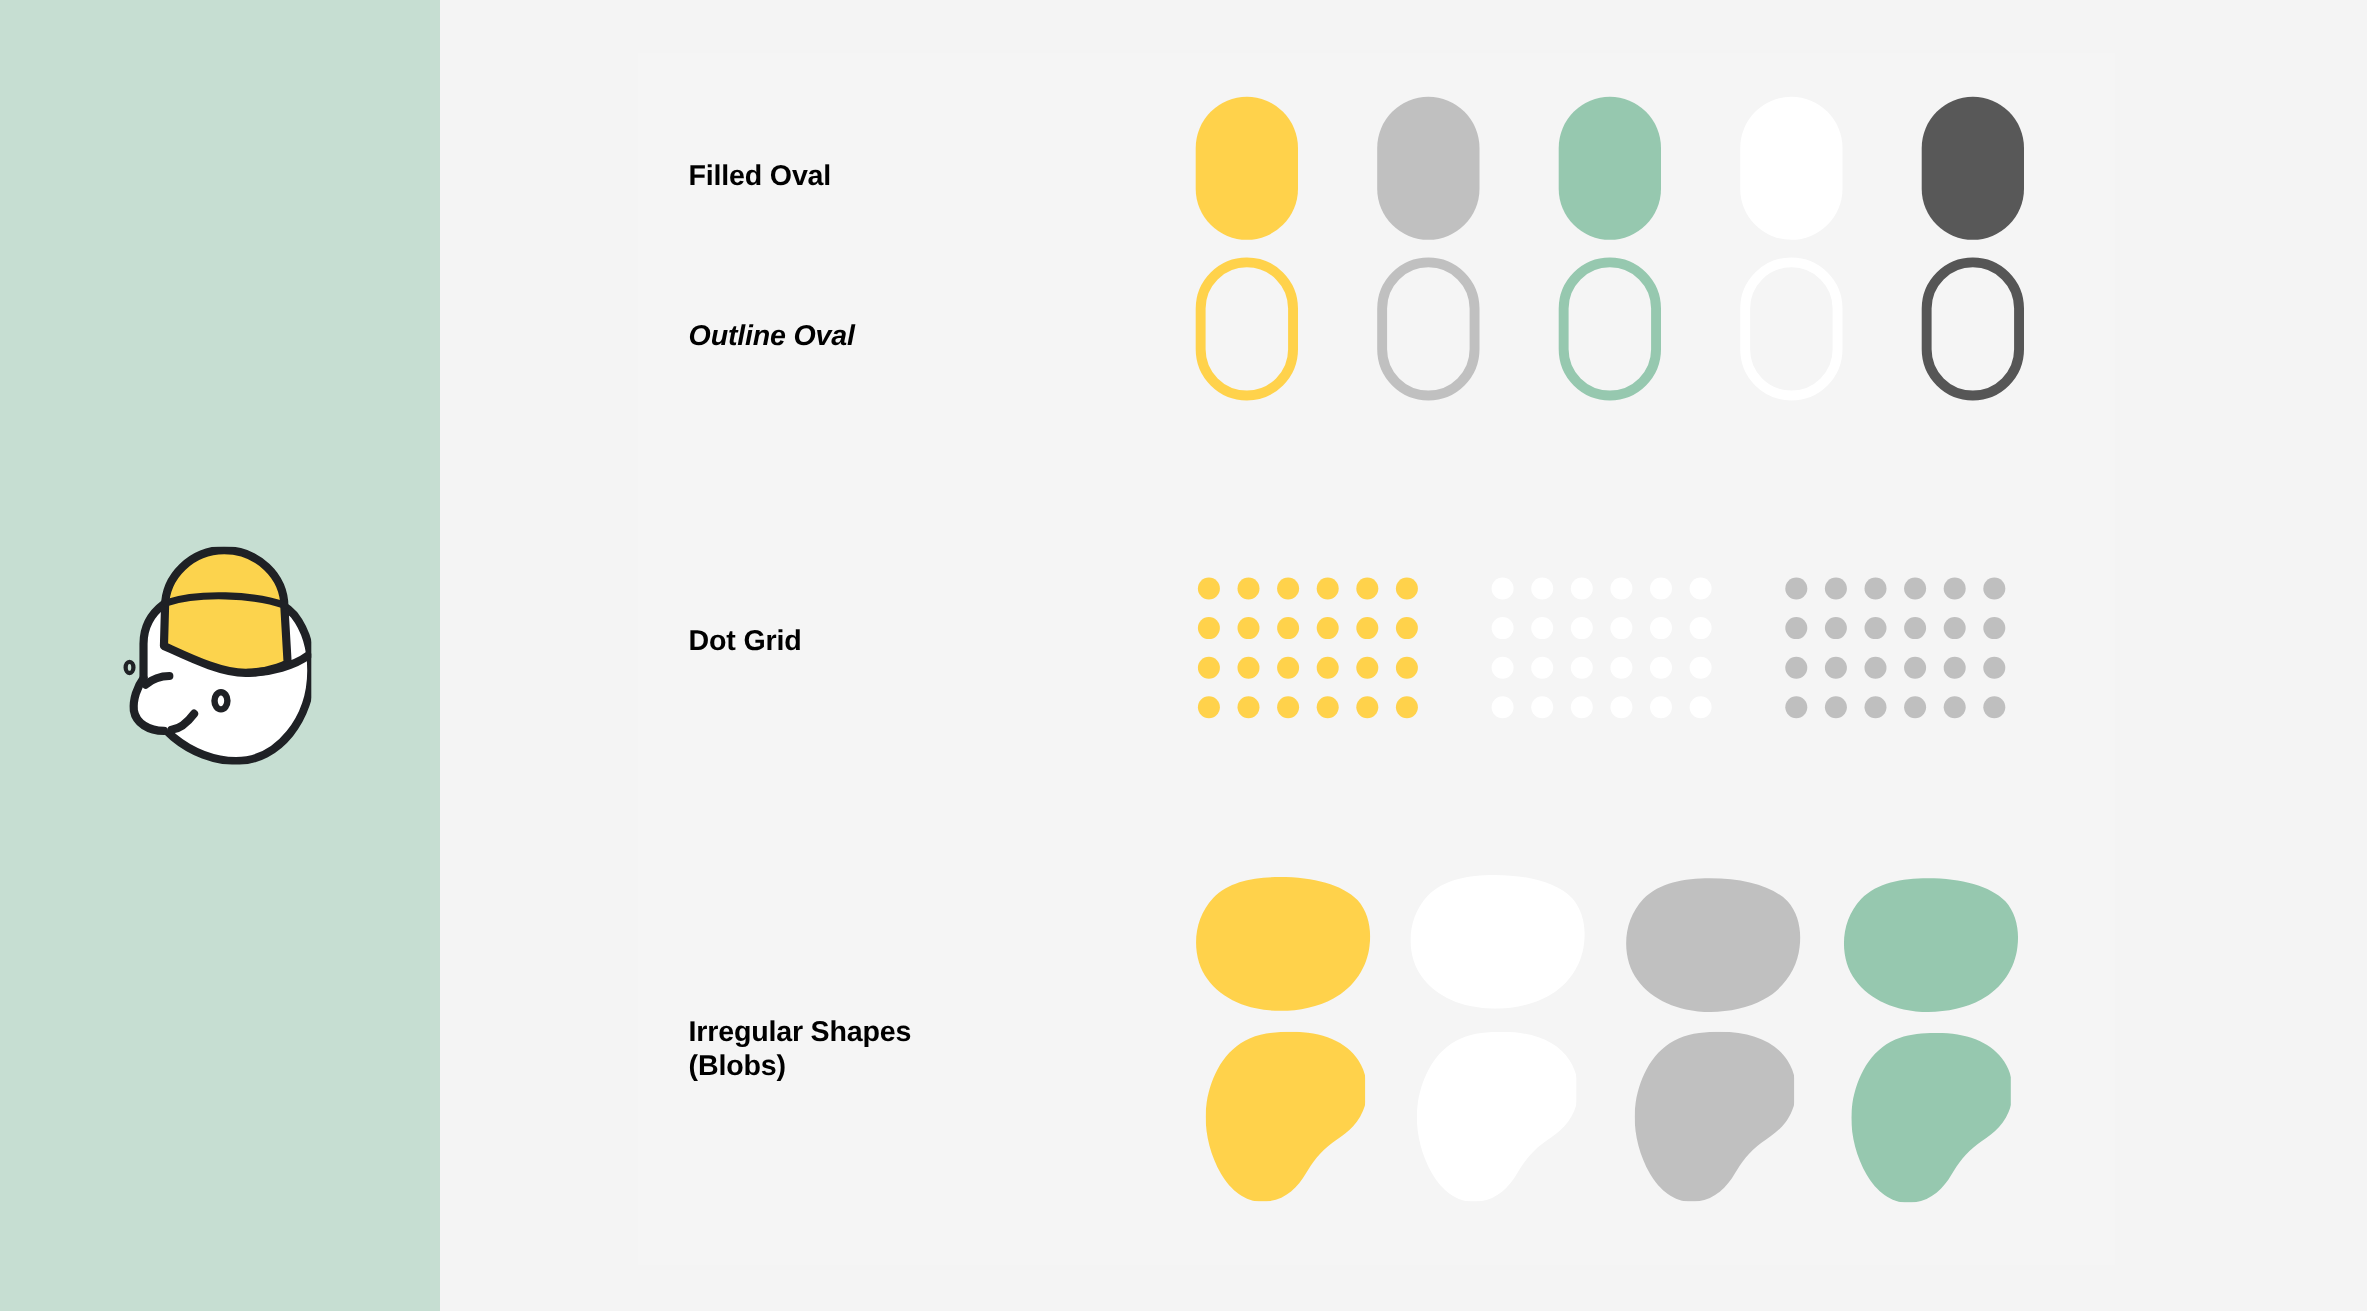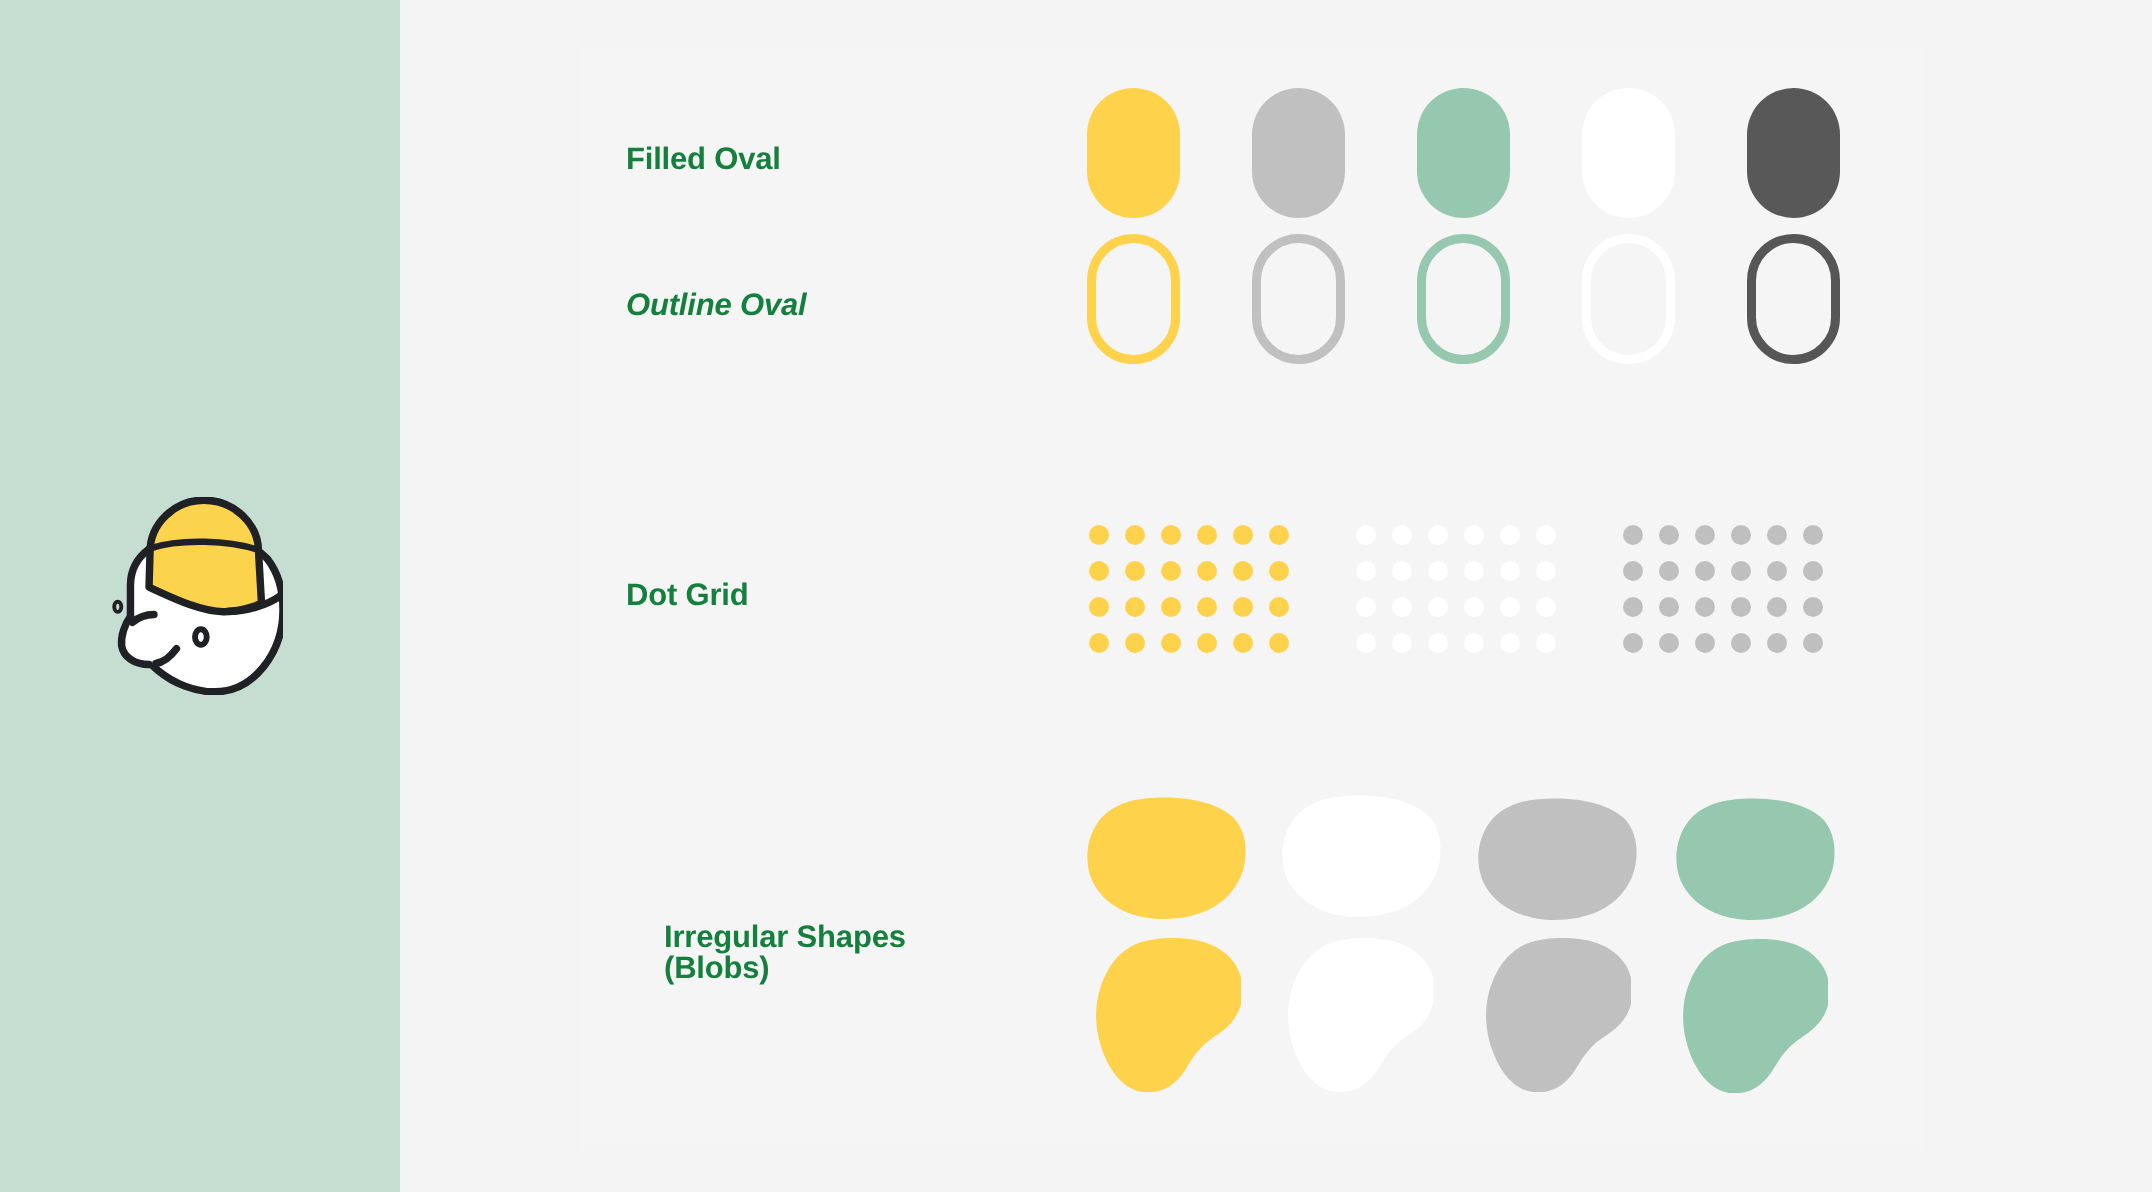--- a/index.html
+++ b/index.html
@@ -14,28 +14,28 @@
   #page{position:relative;width:2152px;height:1192px;background:#f4f4f4;overflow:hidden;}
 
   .brand-panel{position:absolute;left:0;top:0;width:400px;height:1192px;background:#c6ded2;}
   .mascot{position:absolute;left:107px;top:497px;width:176px;height:198px;overflow:visible;}
   .mascot svg{display:block;width:100%;height:100%;}
 
   .content-card{position:absolute;left:580px;top:48px;width:1343px;height:1102px;background:#f5f5f5;}
 
   .row-label{
     position:absolute;left:626px;
-    font-weight:700;font-size:31px;line-height:30.5px;
-    color:#15803d;letter-spacing:-0.18px;white-space:pre-line;
+    font-weight:700;font-size:26px;line-height:30.5px;
+    color:#000000;letter-spacing:-0.18px;white-space:pre-line;
     margin:0;
   }
   #lbl-filled{top:144px;}
   #lbl-outline{top:290px;font-style:italic;}
-  #lbl-dots{top:580px;text-align:center;}
-  #lbl-blobs{top:922px;margin-left:38px;}
+  #lbl-dots{top:567px;text-align:center;}
+  #lbl-blobs{top:922px;}
 
   .oval{position:absolute;width:93px;height:130px;border-radius:999px;box-sizing:border-box;}
   .oval-filled{top:88px;}
   .oval-outline{top:234px;background:transparent;border-style:solid;border-width:9px;}
   .c1{left:1087px;} .c2{left:1252px;} .c3{left:1417px;} .c4{left:1582px;} .c5{left:1747px;}
 
   .dotgrid{position:absolute;top:525px;width:200px;height:128px;}
   .g1{left:1089px;} .g2{left:1356px;} .g3{left:1623px;}
   .dot{position:absolute;width:20px;height:20px;border-radius:50%;}
 

